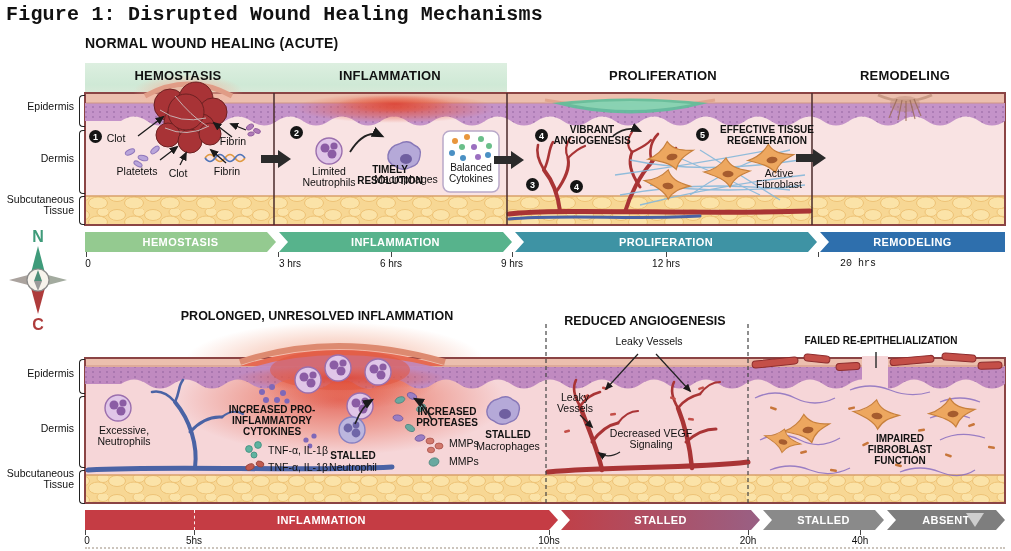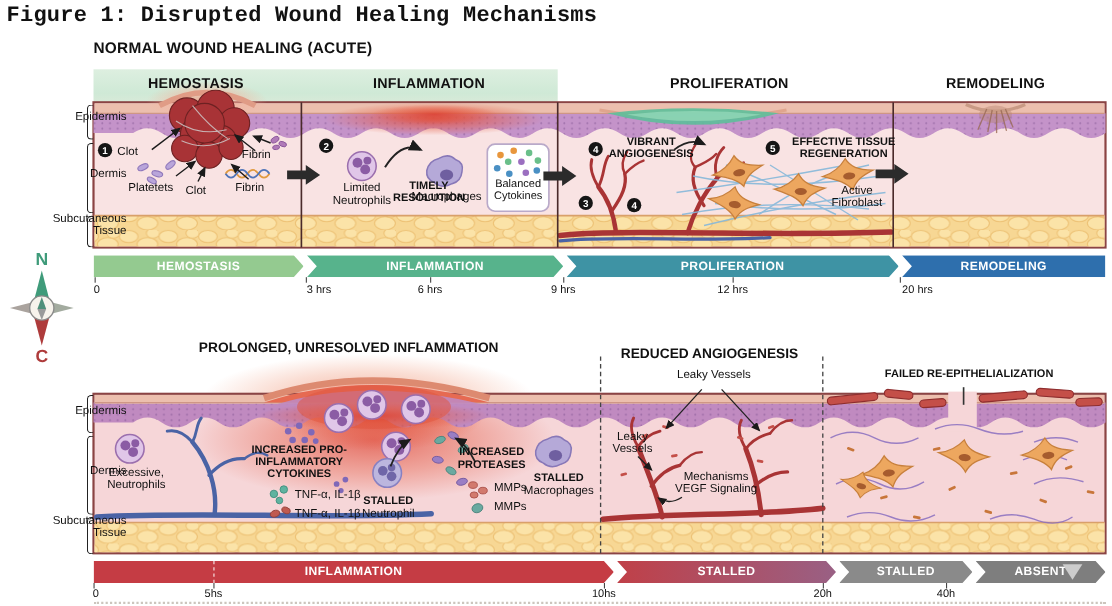--- a/index.html
+++ b/index.html
@@ -1,21 +1,21 @@
 <!DOCTYPE html>
 <html><head>
 <meta charset="utf-8">
 <style>
   html,body{margin:0;padding:0;background:#ffffff;}
   #fig{position:relative;width:1011px;height:551px;background:#ffffff;
        font-family:"Liberation Sans",sans-serif;color:#111;overflow:hidden;}
   #illustration{position:absolute;left:0;top:0;z-index:1;pointer-events:none;}
   .txt{position:absolute;z-index:2;line-height:1.08;}
   .c{text-align:center;}
-  .r{text-align:right;padding-left:41px;}
+  .r{text-align:right;}
   .fig-title{font-size:20px;font-weight:bold;letter-spacing:.2px;}
   .sec-title{font-size:14px;font-weight:bold;letter-spacing:.2px;}
   .phase{font-size:13px;font-weight:bold;letter-spacing:.2px;}
   .subhead{font-size:12.5px;font-weight:bold;}
   .lab{font-size:10.5px;}
   .labb{font-size:10px;font-weight:bold;}
   .layer{font-size:10.5px;}
   .greenband{position:absolute;left:85px;top:63px;width:422px;height:31px;z-index:0;
      background:linear-gradient(180deg,#ddefe0 0%,#cfe9d6 70%,#d9ead9 100%);}
   .bracket{position:absolute;z-index:2;width:5px;border:1.5px solid #222;border-right:none;
@@ -455,21 +455,21 @@
   <div class="tick" style="left:278px;top:252px;"></div>
   <div class="tick" style="left:391px;top:252px;"></div>
   <div class="tick" style="left:512px;top:252px;"></div>
   <div class="tick" style="left:666px;top:252px;"></div>
   <div class="tick" style="left:818px;top:252px;"></div>
   <div class="ticklab" style="left:88px;top:258px;">0</div>
   <div class="ticklab" style="left:290px;top:258px;">3 hrs</div>
   <div class="ticklab" style="left:391px;top:258px;">6 hrs</div>
   <div class="ticklab" style="left:512px;top:258px;">9 hrs</div>
   <div class="ticklab" style="left:666px;top:258px;">12 hrs</div>
-  <div class="ticklab" style="left:834px;top:258px;">20 hrs</div>
+  <div class="ticklab" style="left:858px;top:258px;font-family:Liberation Mono, monospace;">20 hrs</div>
 
   <div class="txt compass-letter n-col c" style="left:28px;top:228px;width:20px;">N</div>
   <div class="txt compass-letter c-col c" style="left:28px;top:316px;width:20px;">C</div>
 
   <div class="txt subhead c" style="left:543px;top:315px;width:204px;">REDUCED ANGIOGENESIS</div>
   <div class="txt subhead c" style="left:172px;top:310px;width:290px;">PROLONGED, UNRESOLVED INFLAMMATION</div>
   <div class="txt lab c" style="left:601px;top:336px;width:96px;">Leaky Vessels</div>
   <div class="txt labb c" style="left:793px;top:336px;width:176px;">FAILED RE-EPITHELIALIZATION</div>
 
   <div class="txt layer r" style="left:0;top:368px;width:74px;">Epidermis</div>
@@ -484,21 +484,22 @@
   <div class="txt lab" style="left:268px;top:445px;width:90px;">TNF-α, IL-1β</div>
   <div class="txt lab" style="left:268px;top:462px;width:90px;">TNF-α, IL-1β</div>
   <div class="txt labb c" style="left:314px;top:451px;width:78px;">STALLED</div>
   <div class="txt lab c" style="left:314px;top:462px;width:78px;">Neutrophil</div>
   <div class="txt labb c" style="left:400px;top:407px;width:94px;">INCREASED PROTEASES</div>
   <div class="txt lab" style="left:449px;top:438px;width:40px;">MMPs</div>
   <div class="txt lab" style="left:449px;top:456px;width:40px;">MMPs</div>
   <div class="txt labb c" style="left:468px;top:430px;width:80px;">STALLED</div>
   <div class="txt lab c" style="left:462px;top:441px;width:92px;">Macrophages</div>
   <div class="txt lab c" style="left:543px;top:392px;width:64px;">Leaky Vessels</div>
-  <div class="txt lab c" style="left:609px;top:428px;width:84px;">Mechanisms VEGF Signaling</div>
+  <div class="txt lab c" style="left:609px;top:428px;width:84px;">Decreased VEGF Signaling</div>
+  <div class="txt labb c" style="left:853px;top:434px;width:94px;">IMPAIRED FIBROBLAST FUNCTION</div>
 
   <div class="tl" style="left:0;top:510px;width:1011px;">
     <div class="seg seg-first" style="left:85px;width:473px;background:#c53c44;">
         <span>INFLAMMATION</span>
       </div>
     <div class="seg seg-mid" style="left:561px;width:199px;background:linear-gradient(90deg,#c04048,#996084);">
         <span>STALLED</span>
       </div>
     <div class="seg seg-mid" style="left:763px;width:121px;background:#8a8a8a;">
         <span>STALLED</span>

